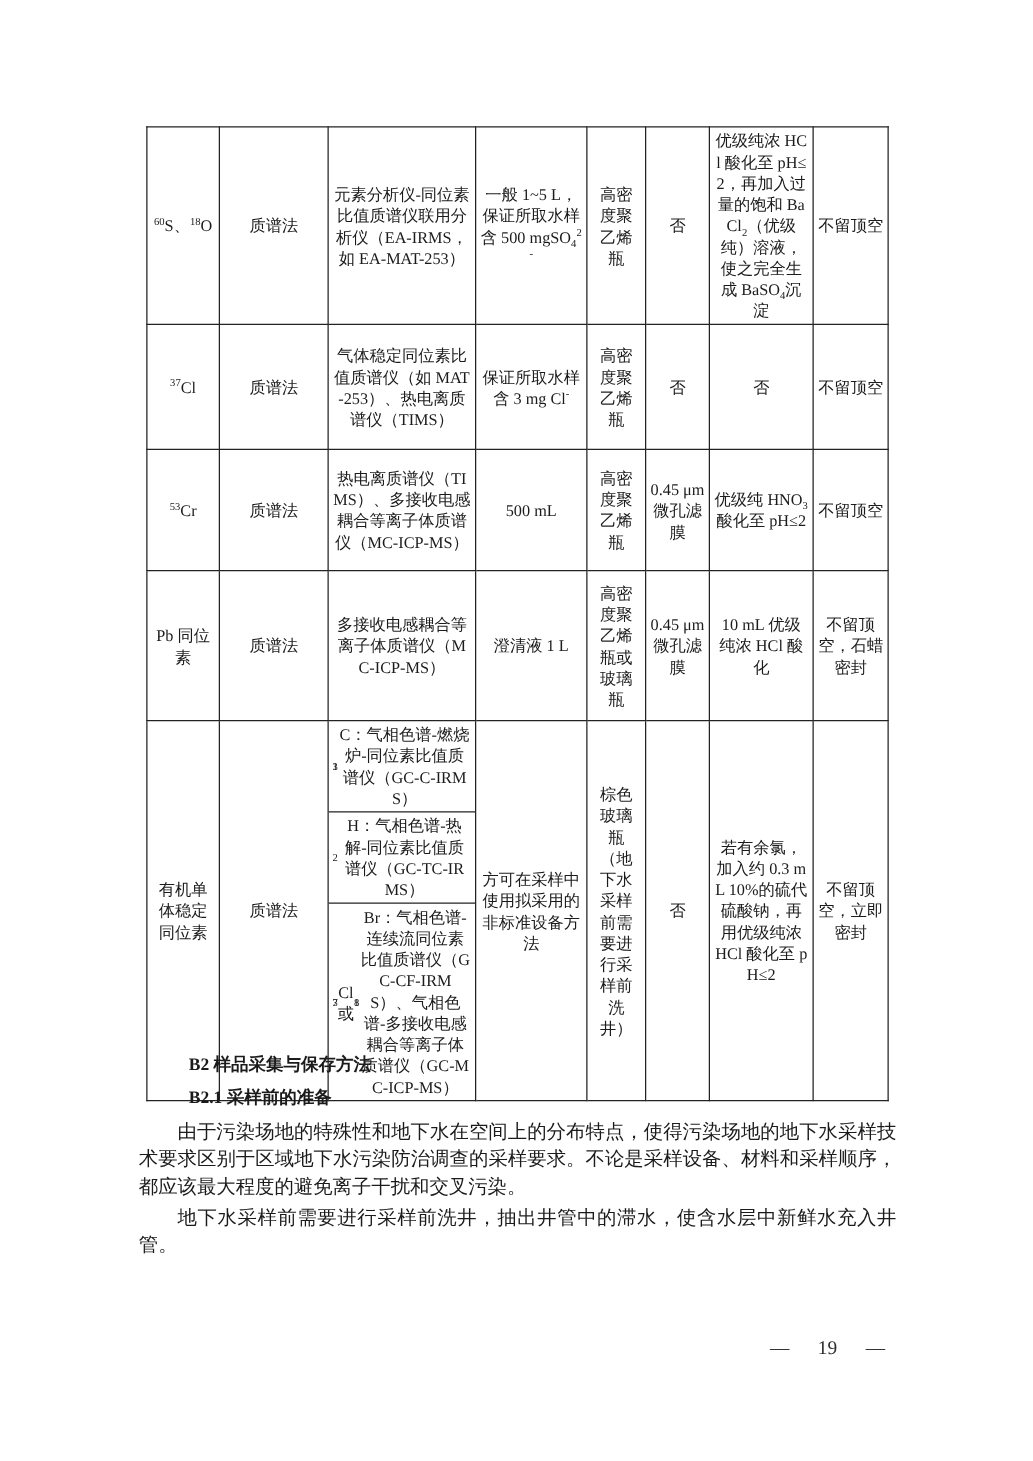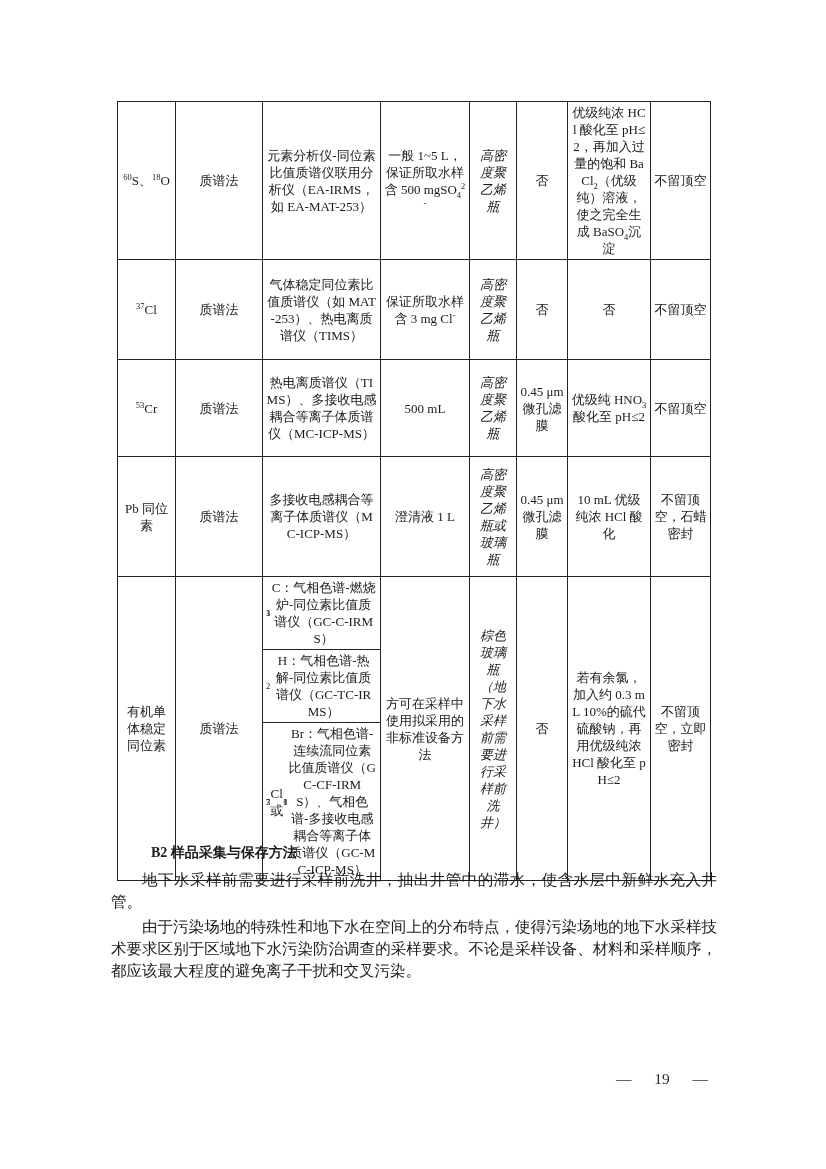--- a/index.html
+++ b/index.html
@@ -21,21 +21,21 @@
     font-size: 13px;
     line-height: 17px;
   }
   .iso-table td {
     border: 1px solid #232323;
     text-align: center;
     vertical-align: middle;
     padding: 2px 3px;
     word-break: break-all;
   }
-  .iso-table td.c5 { padding: 2px 5px; font-style: italic; }
+  .iso-table td.c5 { padding: 2px 5px; }
   .iso-table sup, .iso-table sub, .body sup, .body sub { line-height: 0; font-size: 8.5px; }
   .iso-table td.instrument-stack { padding: 0; }
   .stack { display: flex; flex-direction: column; height: 100%; }
   .stack .part {
     display: flex; align-items: center; justify-content: center;
     padding: 2px 3px; box-sizing: border-box;
   }
   .stack .part + .part { border-top: 1px solid #232323; }
   .stack .p1 { flex: 51 0 0; }
   .stack .p2 { flex: 55 0 0; }
@@ -145,22 +145,23 @@
       <td class="c5">棕色玻璃瓶（地下水采样前需要进行采样前洗井）</td>
       <td>否</td>
       <td>若有余氯，加入约 0.3 mL 10%的硫代硫酸钠，再用优级纯浓 HCl 酸化至 pH≤2</td>
       <td>不留顶空，立即密封</td>
     </tr>
   </tbody>
     </table>
 
   <div class="body">
     <div class="heading">B2 样品采集与保存方法</div>
+    <div class="heading">B2.1 采样前的准备</div>
+    <p class="para">由于污染场地的特殊性和地下水在空间上的分布特点，使得污染场地的地下水采样技术要求区别于区域地下水污染防治调查的采样要求。不论是采样设备、材料和采样顺序，都应该最大程度的避免离子干扰和交叉污染。</p>
     <p class="para">地下水采样前需要进行采样前洗井，抽出井管中的滞水，使含水层中新鲜水充入井管。</p>
-    <p class="para">由于污染场地的特殊性和地下水在空间上的分布特点，使得污染场地的地下水采样技术要求区别于区域地下水污染防治调查的采样要求。不论是采样设备、材料和采样顺序，都应该最大程度的避免离子干扰和交叉污染。</p>
   </div>
 
   <div class="footer-pagenum">
     <span>—</span>
     <span>19</span>
     <span>—</span>
   </div>
 
 </div>
 

